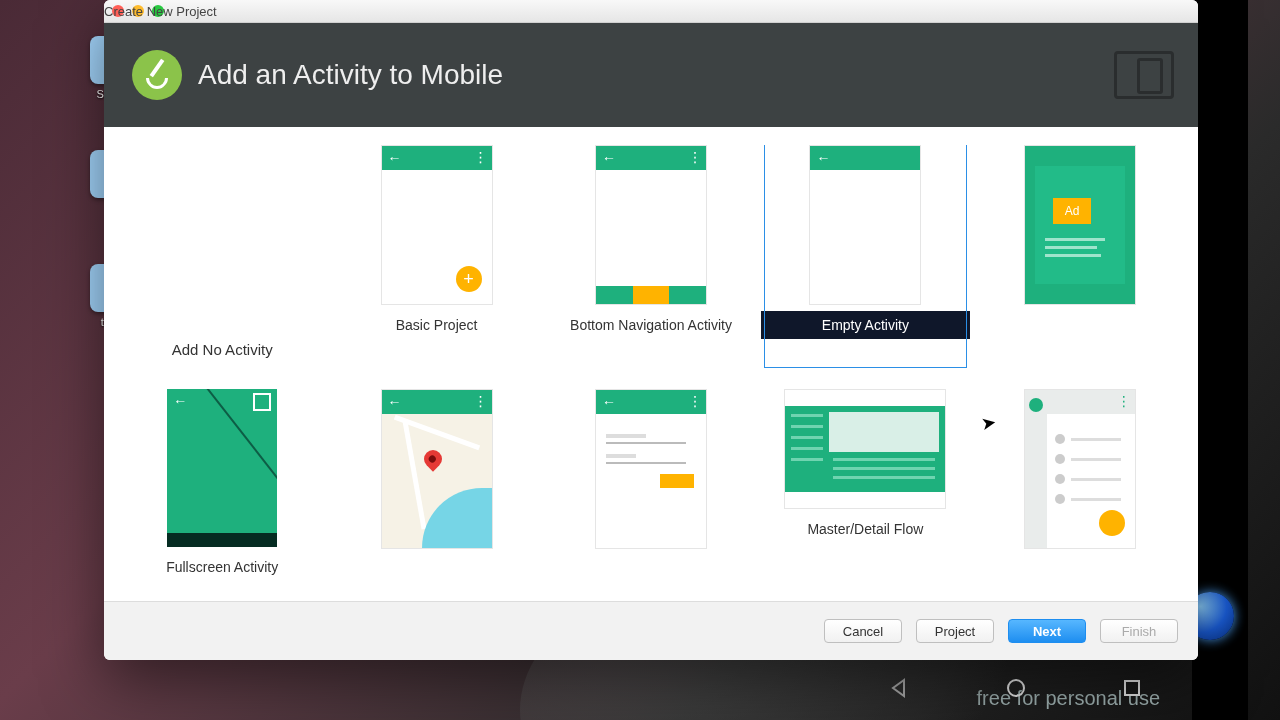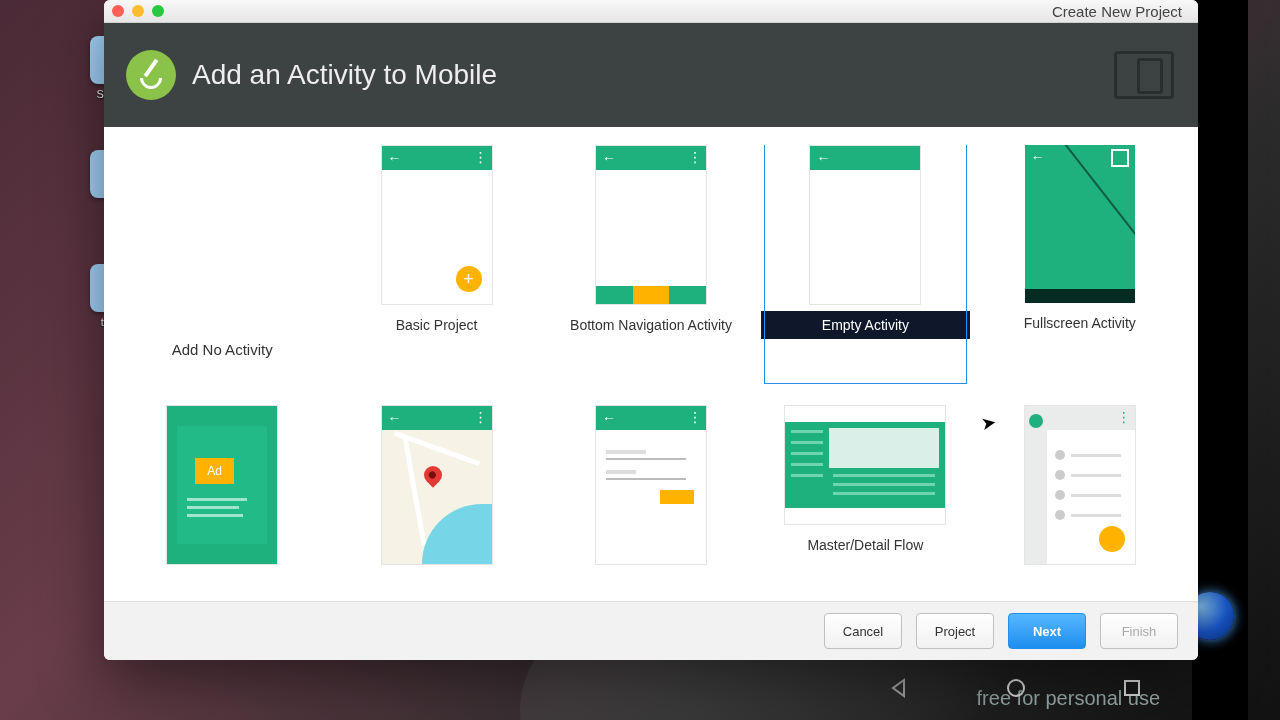--- a/index.html
+++ b/index.html
@@ -30,22 +30,22 @@
     position:absolute;left:104px;top:0;width:1094px;height:660px;
     background:#fff;border-radius:6px;box-shadow:0 18px 60px rgba(0,0,0,.5);
     display:flex;flex-direction:column;overflow:hidden;
   }
   .titlebar{height:22px;background:linear-gradient(#f8f8f8,#e6e6e6);display:flex;align-items:center;position:relative;border-bottom:1px solid #d0d0d0;}
   .traffic{display:flex;gap:8px;margin-left:8px}
   .traffic span{width:12px;height:12px;border-radius:50%;display:block}
   .tr-close{background:#ff5f57}
   .tr-min{background:#febc2e}
   .tr-max{background:#28c840}
-  .titlebar-title{position:absolute;left:0;right:16px;text-align:right;font-size:15px;color:#444;pointer-events:none}
-  .header{height:104px;background:#3d4243;display:flex;align-items:center;padding:0 22px;color:#fff;position:relative}
+  .titlebar-title{position:absolute;left:0;right:16px;text-align:left;font-size:13px;color:#444;pointer-events:none}
+  .header{height:104px;background:#3d4243;display:flex;align-items:center;padding:0 28px;color:#fff;position:relative}
   .as-logo{width:50px;height:50px;border-radius:50%;background:#8bc34a;position:relative;margin-right:16px;flex:none}
   .as-logo::before,.as-logo::after{content:"";position:absolute;background:#fff}
   .as-logo::before{left:14px;top:17px;width:22px;height:22px;border:3px solid #fff;border-radius:50%;border-top-color:transparent;border-left-color:transparent;transform:rotate(45deg);box-sizing:border-box;background:transparent}
   .as-logo::after{left:23px;top:8px;width:4px;height:20px;transform:rotate(35deg)}
   .header h1{font-size:28px;font-weight:400;margin:0;color:#eee}
   .phone-ico{position:absolute;right:24px;top:28px;width:54px;height:42px;border:3px solid #2a2d2e;border-radius:4px;background:#3d4243}
   .phone-ico::after{content:"";position:absolute;left:20px;top:4px;width:20px;height:30px;border:3px solid #2a2d2e;border-radius:3px;background:#3d4243}
   .content{flex:1;background:#fff;padding:18px;overflow:hidden;position:relative}
   .grid{display:grid;grid-template-columns:repeat(5,1fr);column-gap:14px;row-gap:22px;height:100%;overflow:hidden}
   .cell{display:flex;flex-direction:column;align-items:center;cursor:pointer}
@@ -87,21 +87,21 @@
   .masterdetail .card{height:40px;background:#d9efe7;margin-bottom:6px}
   .masterdetail .rln{height:3px;background:#6fd4b0;margin:6px 4px}
   .drawer .side{position:absolute;left:0;top:0;bottom:0;width:22px;background:#e9eceb}
   .drawer .circ{width:14px;height:14px;border-radius:50%;background:#1eb07d;margin:8px auto}
   .drawer .item{position:absolute;left:30px;right:8px;height:10px}
   .drawer .dot{width:10px;height:10px;border-radius:50%;background:#ccc;display:inline-block;vertical-align:middle}
   .drawer .bar{display:inline-block;width:50px;height:3px;background:#ddd;margin-left:6px;vertical-align:middle}
   .drawer .fab{background:#ffb300}
   
   .footer{height:58px;background:#f2f2f2;border-top:1px solid #ddd;display:flex;align-items:center;justify-content:flex-end;gap:14px;padding:0 20px}
-  .footer button{height:36px;min-width:78px;border:1px solid #bfbfbf;border-radius:4px;background:linear-gradient(#fff,#f1f1f1);font-size:13px;color:#333;cursor:pointer}
+  .footer button{height:24px;min-width:78px;border:1px solid #bfbfbf;border-radius:4px;background:linear-gradient(#fff,#f1f1f1);font-size:13px;color:#333;cursor:pointer}
   .footer button.primary{background:linear-gradient(#57b7ff,#1e8ef0);border-color:#1e8ef0;color:#fff;font-weight:600}
   .footer button:disabled{color:#aaa;cursor:default}
   
   .cursor{position:absolute;left:877px;top:285px;font-size:18px;color:#000;transform:rotate(-10deg);pointer-events:none}
 </style>
 </head>
 <body>
 
 <div class="desktop">
   <div class="dicon" style="left:90px;top:36px">
@@ -180,39 +180,39 @@
         <div class="caption">Bottom Navigation Activity</div>
       </div>
 
       <div class="cell selected">
         <div class="thumb">
           <div class="topbar"></div>
         </div>
         <div class="caption">Empty Activity</div>
       </div>
 
-      <div class="cell full">
-        <div class="thumb">
-          <div class="topbar"></div>
-          <div class="expand"></div>
-          <div class="diag"></div>
-          <div class="homebtn"></div>
-        </div>
-        <div class="caption">Fullscreen Activity</div>
-      </div>
-
       <div class="cell admob">
         <div class="thumb">
           <div class="inner"></div>
           <div class="ad">Ad</div>
           <div class="ln" style="top:92px;width:60px"></div>
           <div class="ln" style="top:100px;width:52px"></div>
           <div class="ln" style="top:108px;width:56px"></div>
         </div>
 
+      </div>
+
+      <div class="cell full">
+        <div class="thumb">
+          <div class="topbar"></div>
+          <div class="expand"></div>
+          <div class="diag"></div>
+          <div class="homebtn"></div>
+        </div>
+        <div class="caption">Fullscreen Activity</div>
       </div>
 
       <div class="cell map">
         <div class="thumb">
           <div class="topbar">
               <span class="dots">⋮</span>
             </div>
           <div class="mapbg"></div>
           <div class="road" style="left:10px;top:40px;width:90px;height:5px;transform:rotate(20deg)"></div>
           <div class="road" style="left:30px;top:30px;width:5px;height:110px;transform:rotate(-10deg)"></div>

